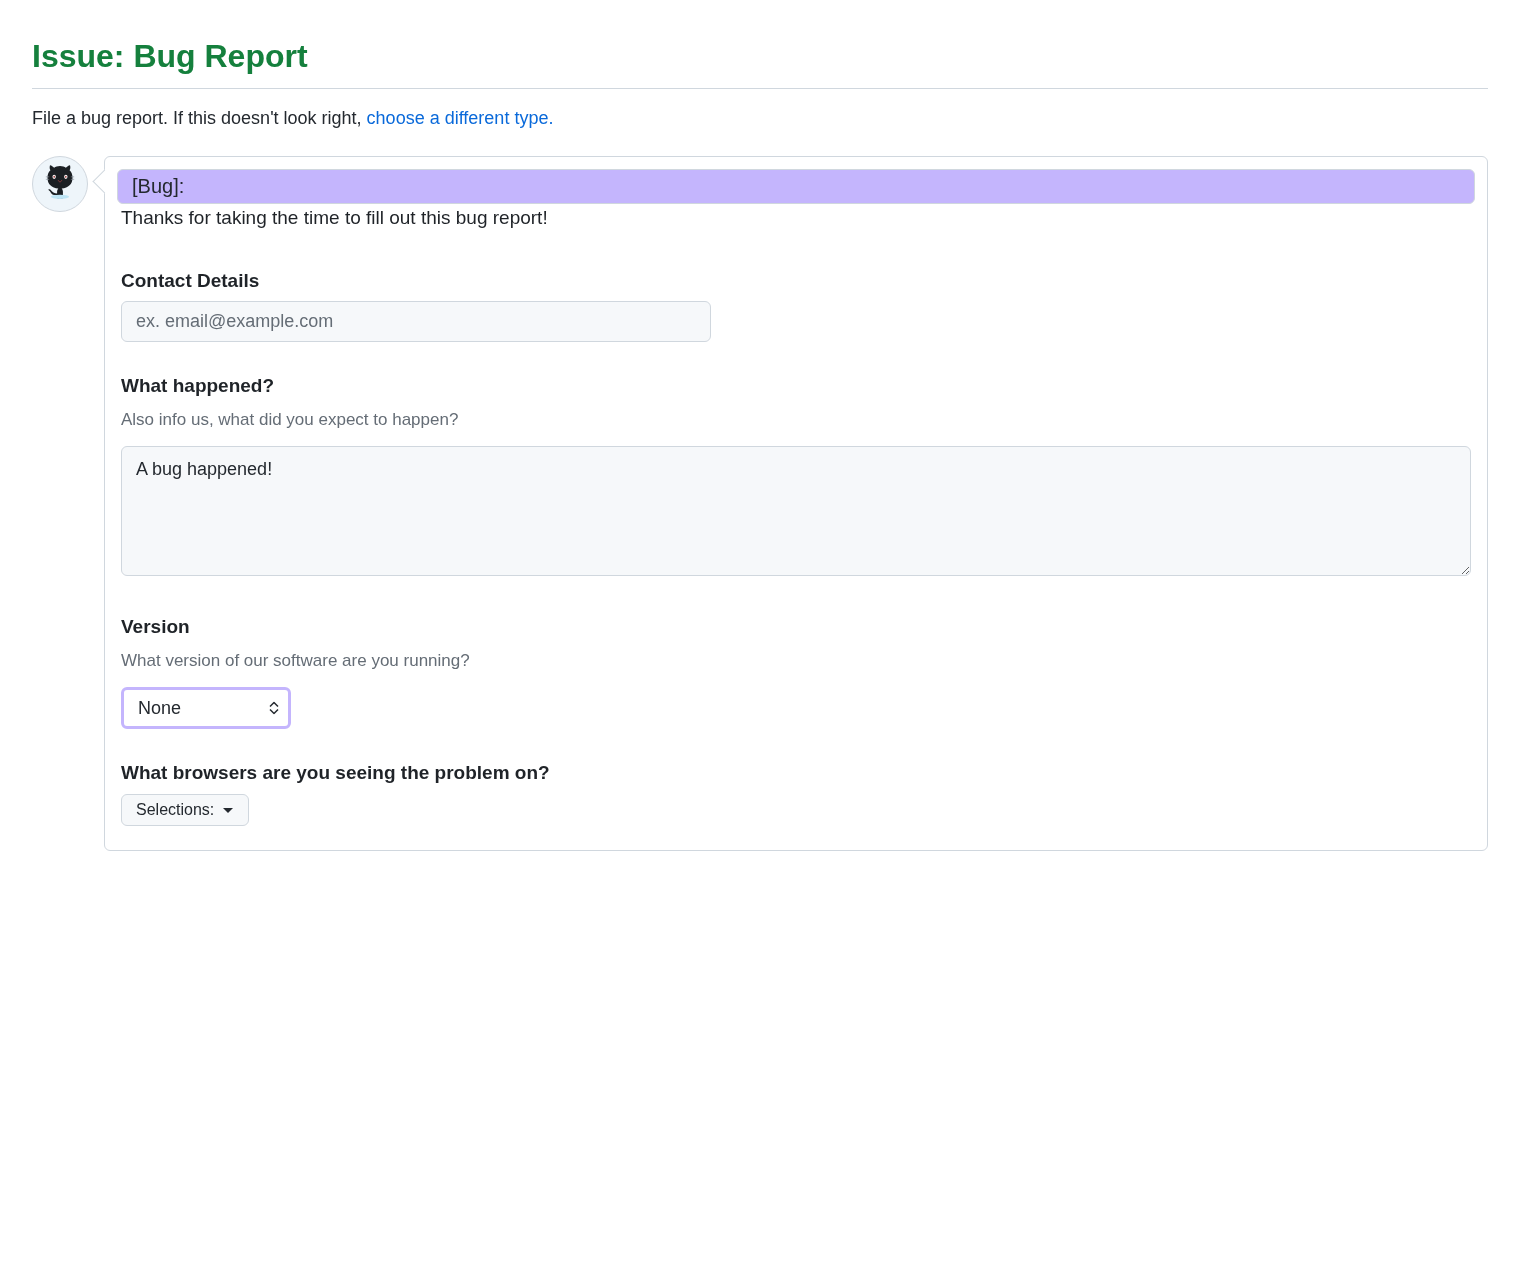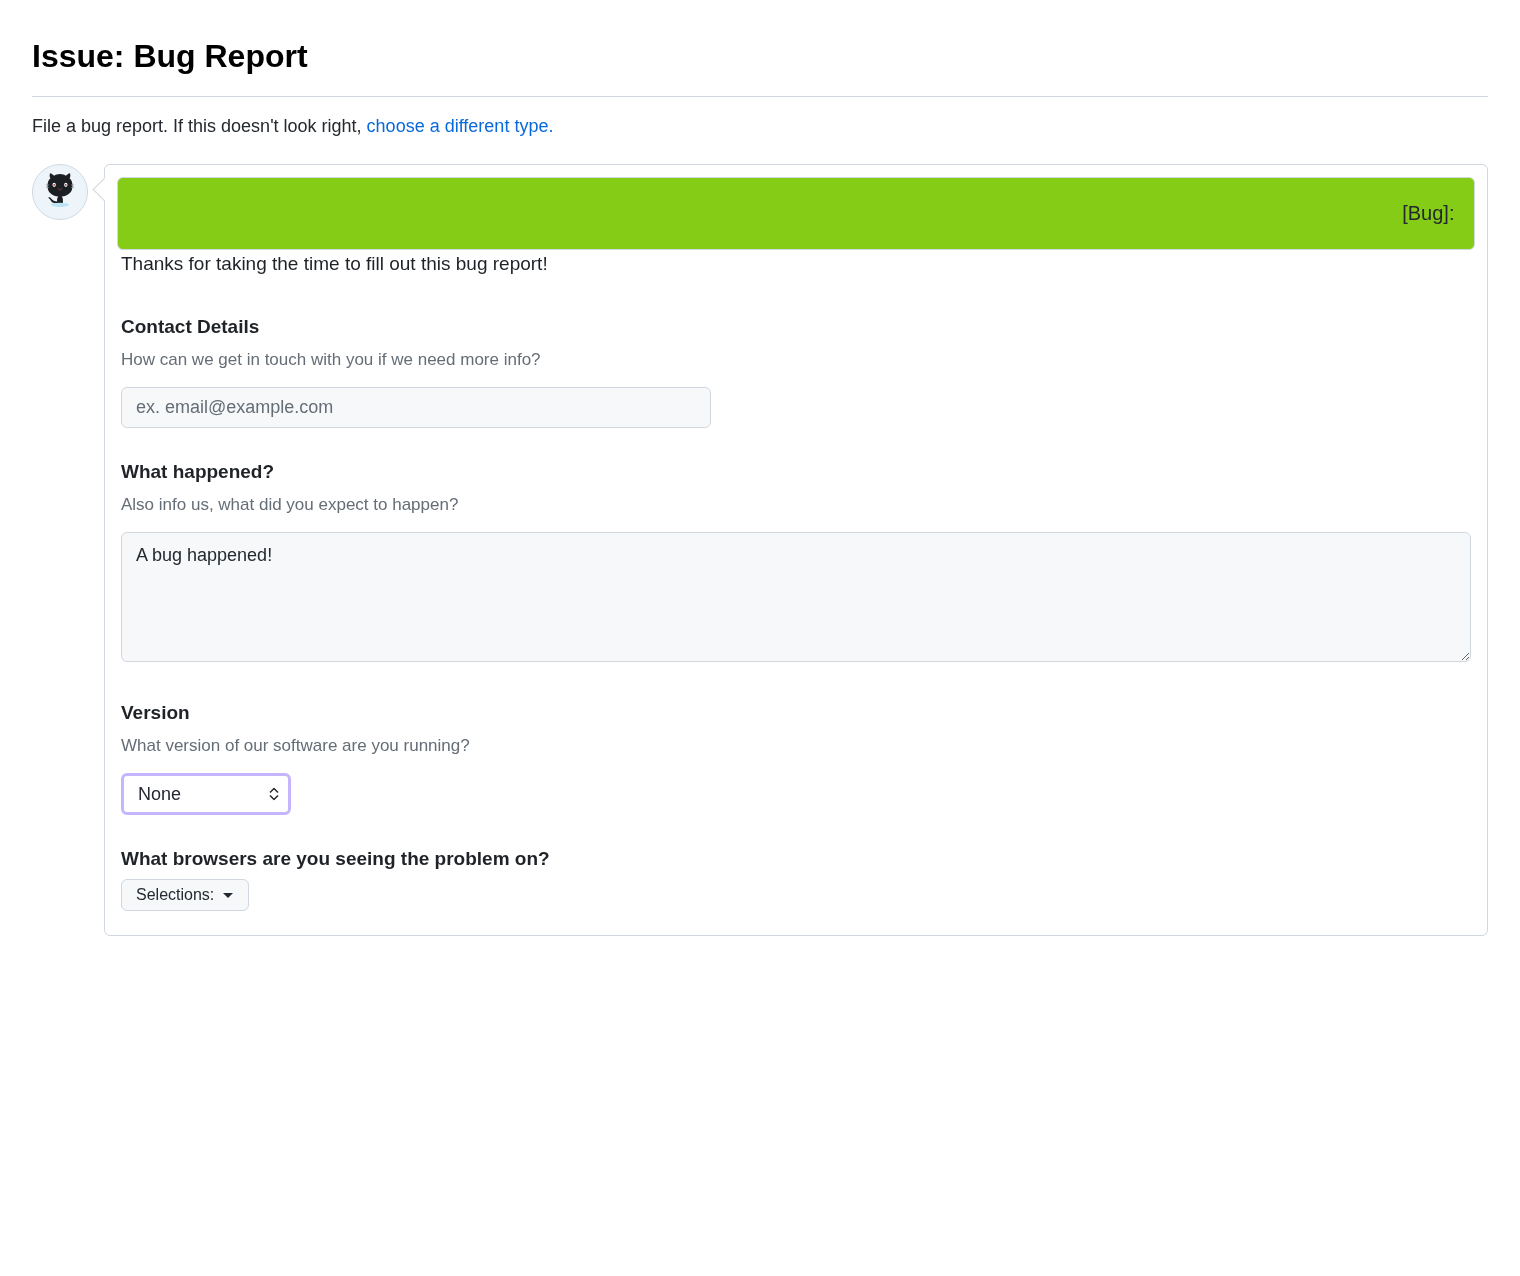--- a/index.html
+++ b/index.html
@@ -7,22 +7,22 @@
       font-family: -apple-system, BlinkMacSystemFont, "Segoe UI", Helvetica, Arial, sans-serif;
       background: #ffffff;
       color: #24292f;
       padding: 32px;
       font-size: 16px;
       line-height: 1.5;
     }
     .page-title {
       font-size: 32px;
       font-weight: 600;
-      color: #000000;
-      padding-bottom: 16px;
+      color: #15803d;
+      padding-bottom: 8px;
       border-bottom: 1px solid #d0d7de;
       margin-bottom: 16px;
     }
     .intro-line {
       font-size: 18px;
       color: #24292f;
       margin-bottom: 24px;
     }
     .intro-link {
       color: #0969da;
@@ -66,28 +66,27 @@
       left: -9px;
       width: 16px;
       height: 16px;
       background: #ffffff;
       border-left: 1px solid #d0d7de;
       border-bottom: 1px solid #d0d7de;
       transform: rotate(45deg);
     }
     .title-input {
       width: 100%;
-      padding: 24px 14px;
+      padding: 5px 14px;
       font-size: 20px;
-      background: #84cc16;
-      border: 1px solid #d0d7de;
-      border-radius: 6px;
-      color: #24292f;
-      outline: none;
-      text-align: right;
+      background: #c4b5fd;
+      border: 1px solid #d0d7de;
+      border-radius: 6px;
+      color: #24292f;
+      outline: none;
     }
     .intro-text {
       margin-bottom: 34px;
       font-size: 19px;
       color: #1f2328;
       padding-left: 4px;
     }
     .field-group {
       margin-bottom: 30px;
       padding-left: 4px;
@@ -198,21 +197,20 @@
     </div>
   </div>
 
   <div class="form-box">
     <input type="text" class="title-input" value="[Bug]: " style="">
 
     <p class="intro-text">Thanks for taking the time to fill out this bug report!</p>
 
     <div class="field-group">
       <div class="field-label">Contact Details</div>
-      <div class="field-desc">How can we get in touch with you if we need more info?</div>
       <input type="text" class="text-input" placeholder="ex. email@example.com" style="">
     </div>
 
     <div class="field-group">
       <div class="field-label">What happened?</div>
       <div class="field-desc">Also info us, what did you expect to happen?</div>
       <textarea class="textarea-input" style="">A bug happened!</textarea>
     </div>
 
     <div class="field-group">

